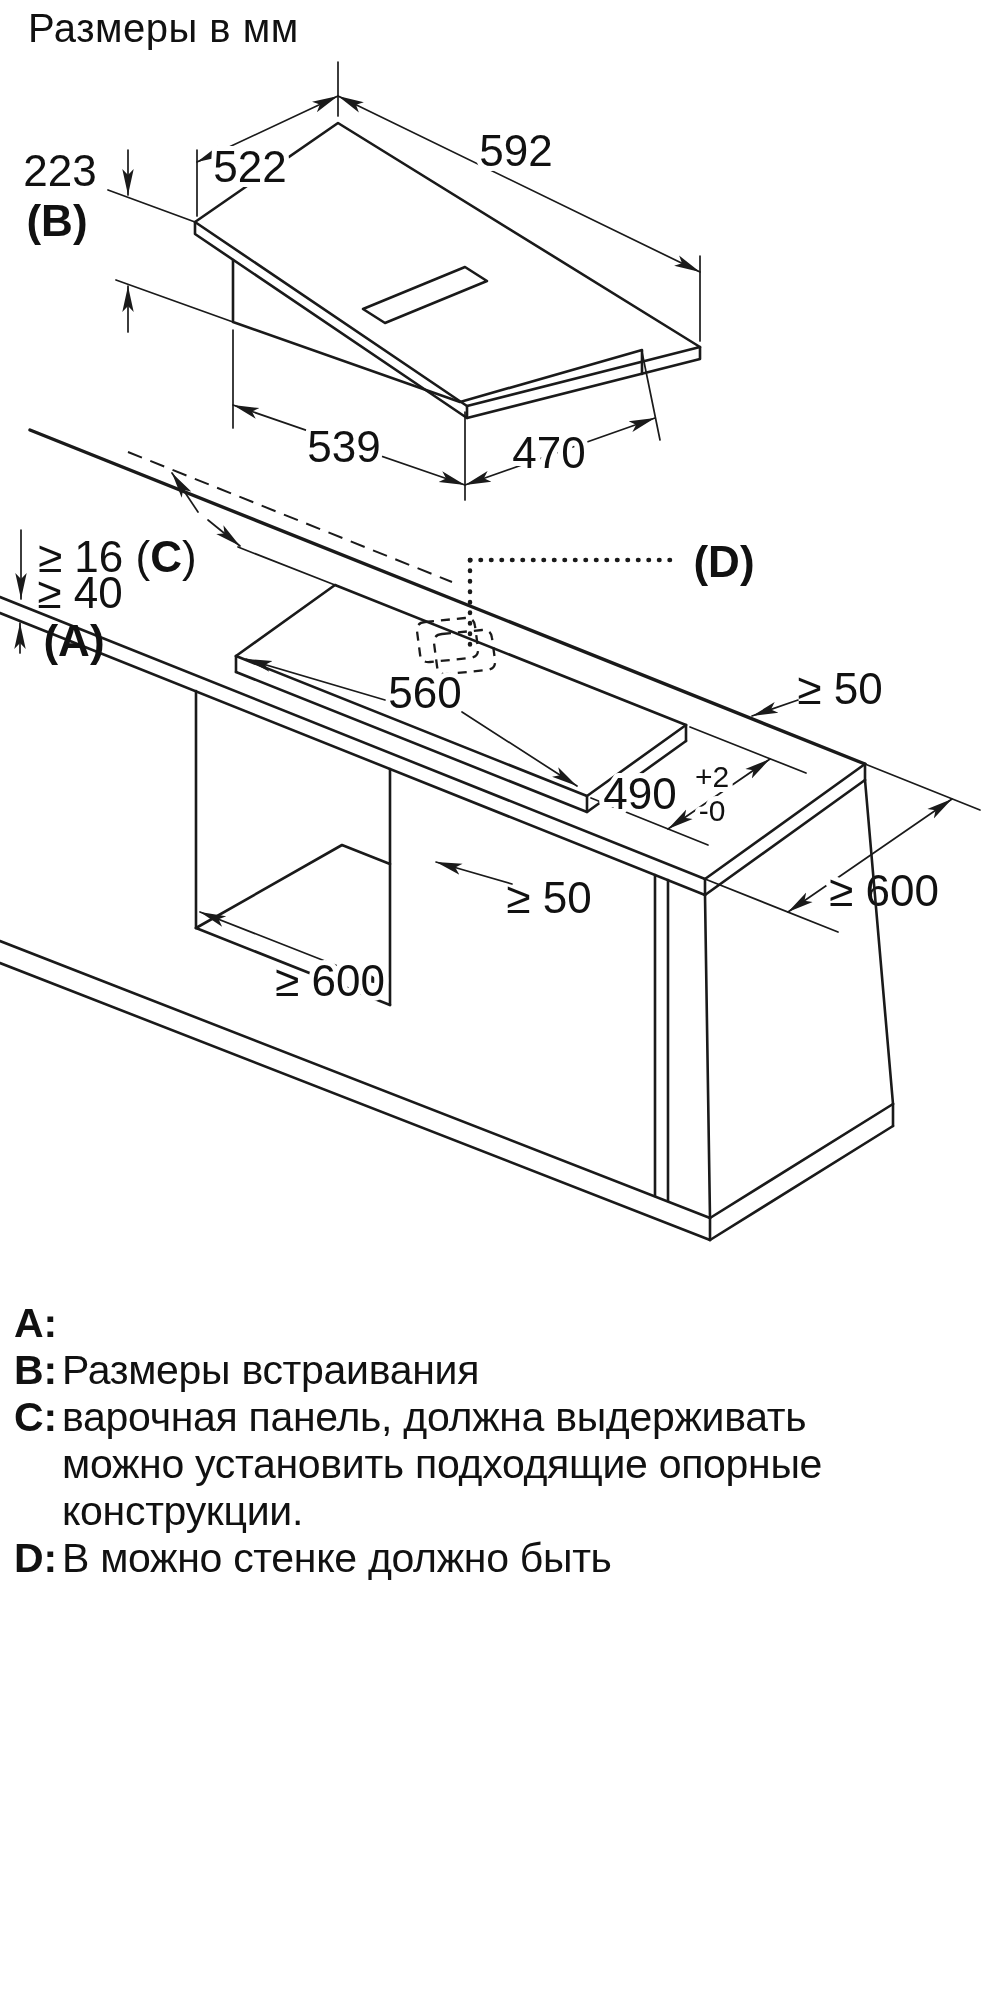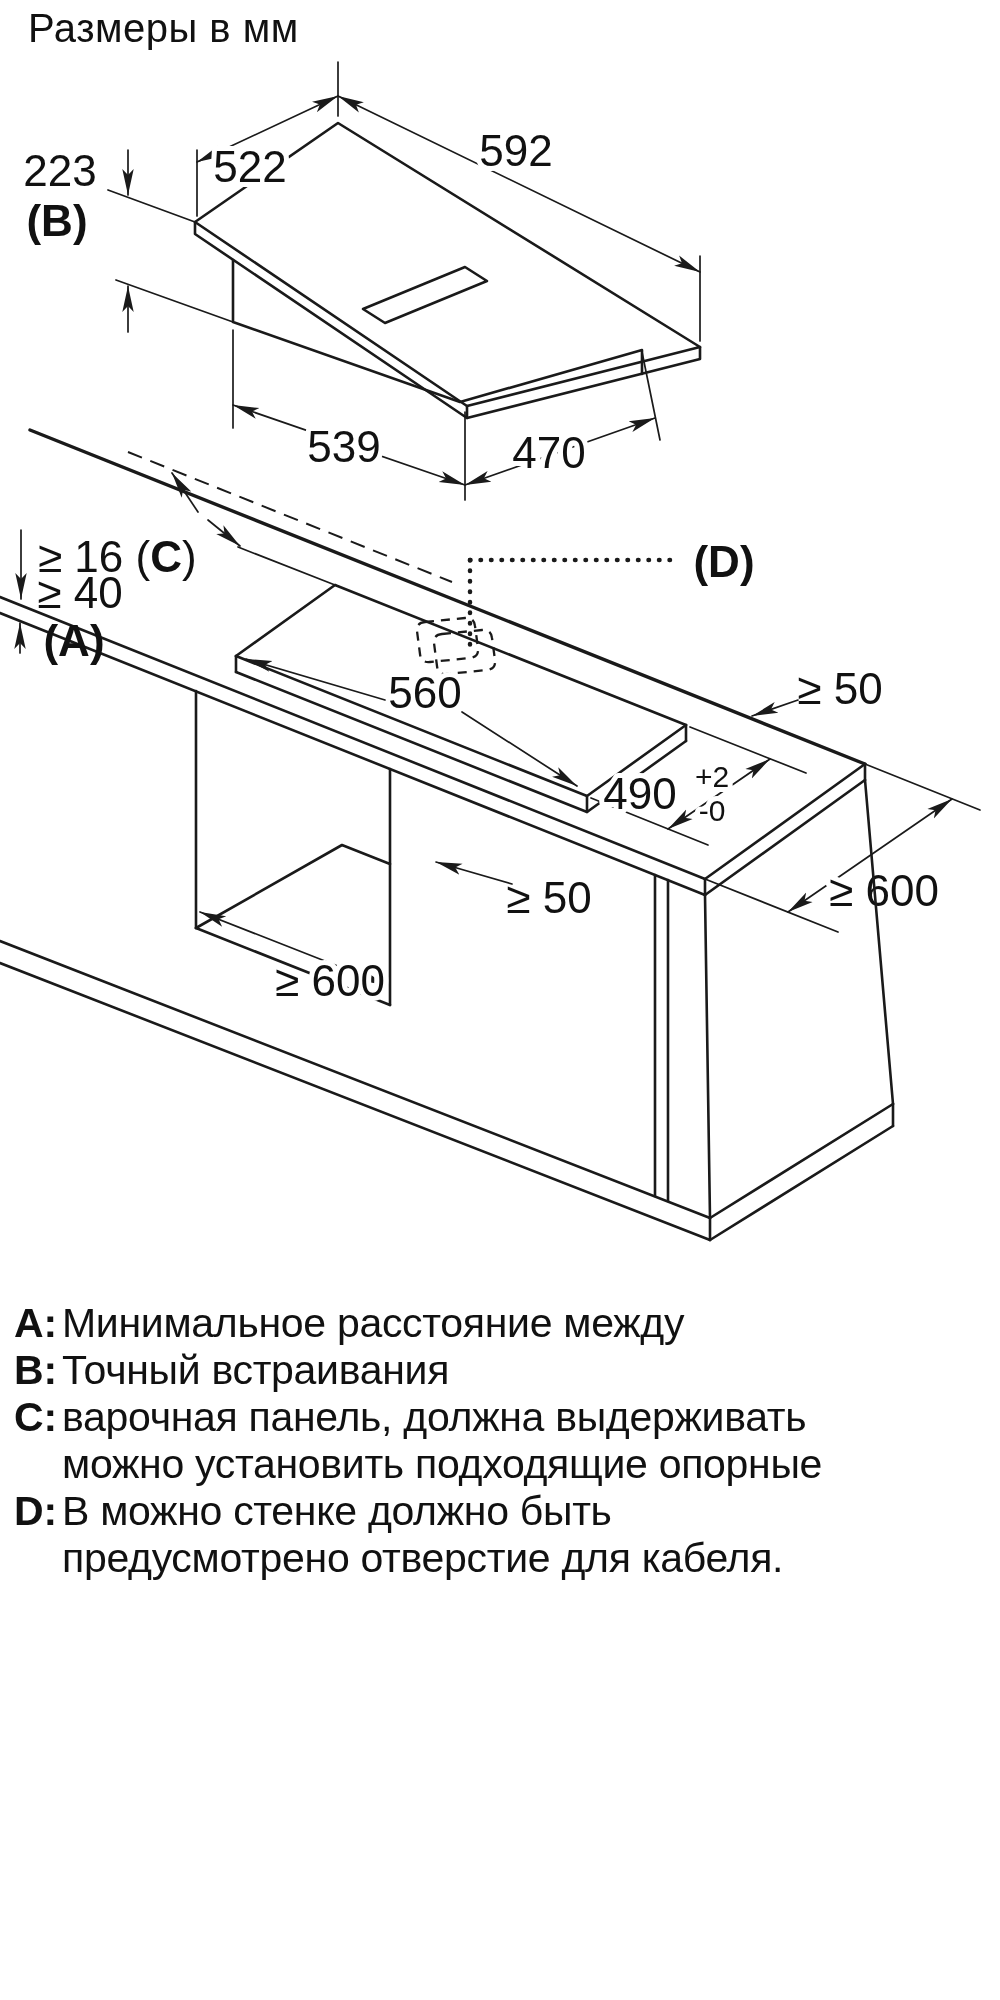--- a/index.html
+++ b/index.html
@@ -204,36 +204,35 @@
   <g>
     <path class="ln-dim" d="M200,487 L386,560" marker-start="url(#ah2)" marker-end="url(#ah2)"></path>
     <text class="dim whitebg" x="330" y="571" text-anchor="middle">≥ 600</text>
   </g>
 </svg>
 
 <div class="legend">
   <div class="legend-item">
     <span class="lkey">A:</span>
     <div class="llines">
-      <div>Минимальное расстояние между</div>
     </div>
   </div>
   <div class="legend-item">
     <span class="lkey">B:</span>
     <div class="llines">
-      <div>Точный встраивания</div>
+      <div>Размеры встраивания</div>
     </div>
   </div>
   <div class="legend-item">
     <span class="lkey">C:</span>
     <div class="llines">
       <div>варочная панель, должна выдерживать</div>
       <div>можно установить подходящие опорные</div>
+      <div>конструкции.</div>
     </div>
   </div>
   <div class="legend-item">
     <span class="lkey">D:</span>
     <div class="llines">
       <div>В можно стенке должно быть</div>
-      <div>предусмотрено отверстие для кабеля.</div>
     </div>
   </div>
 </div>
 
 </body></html>

